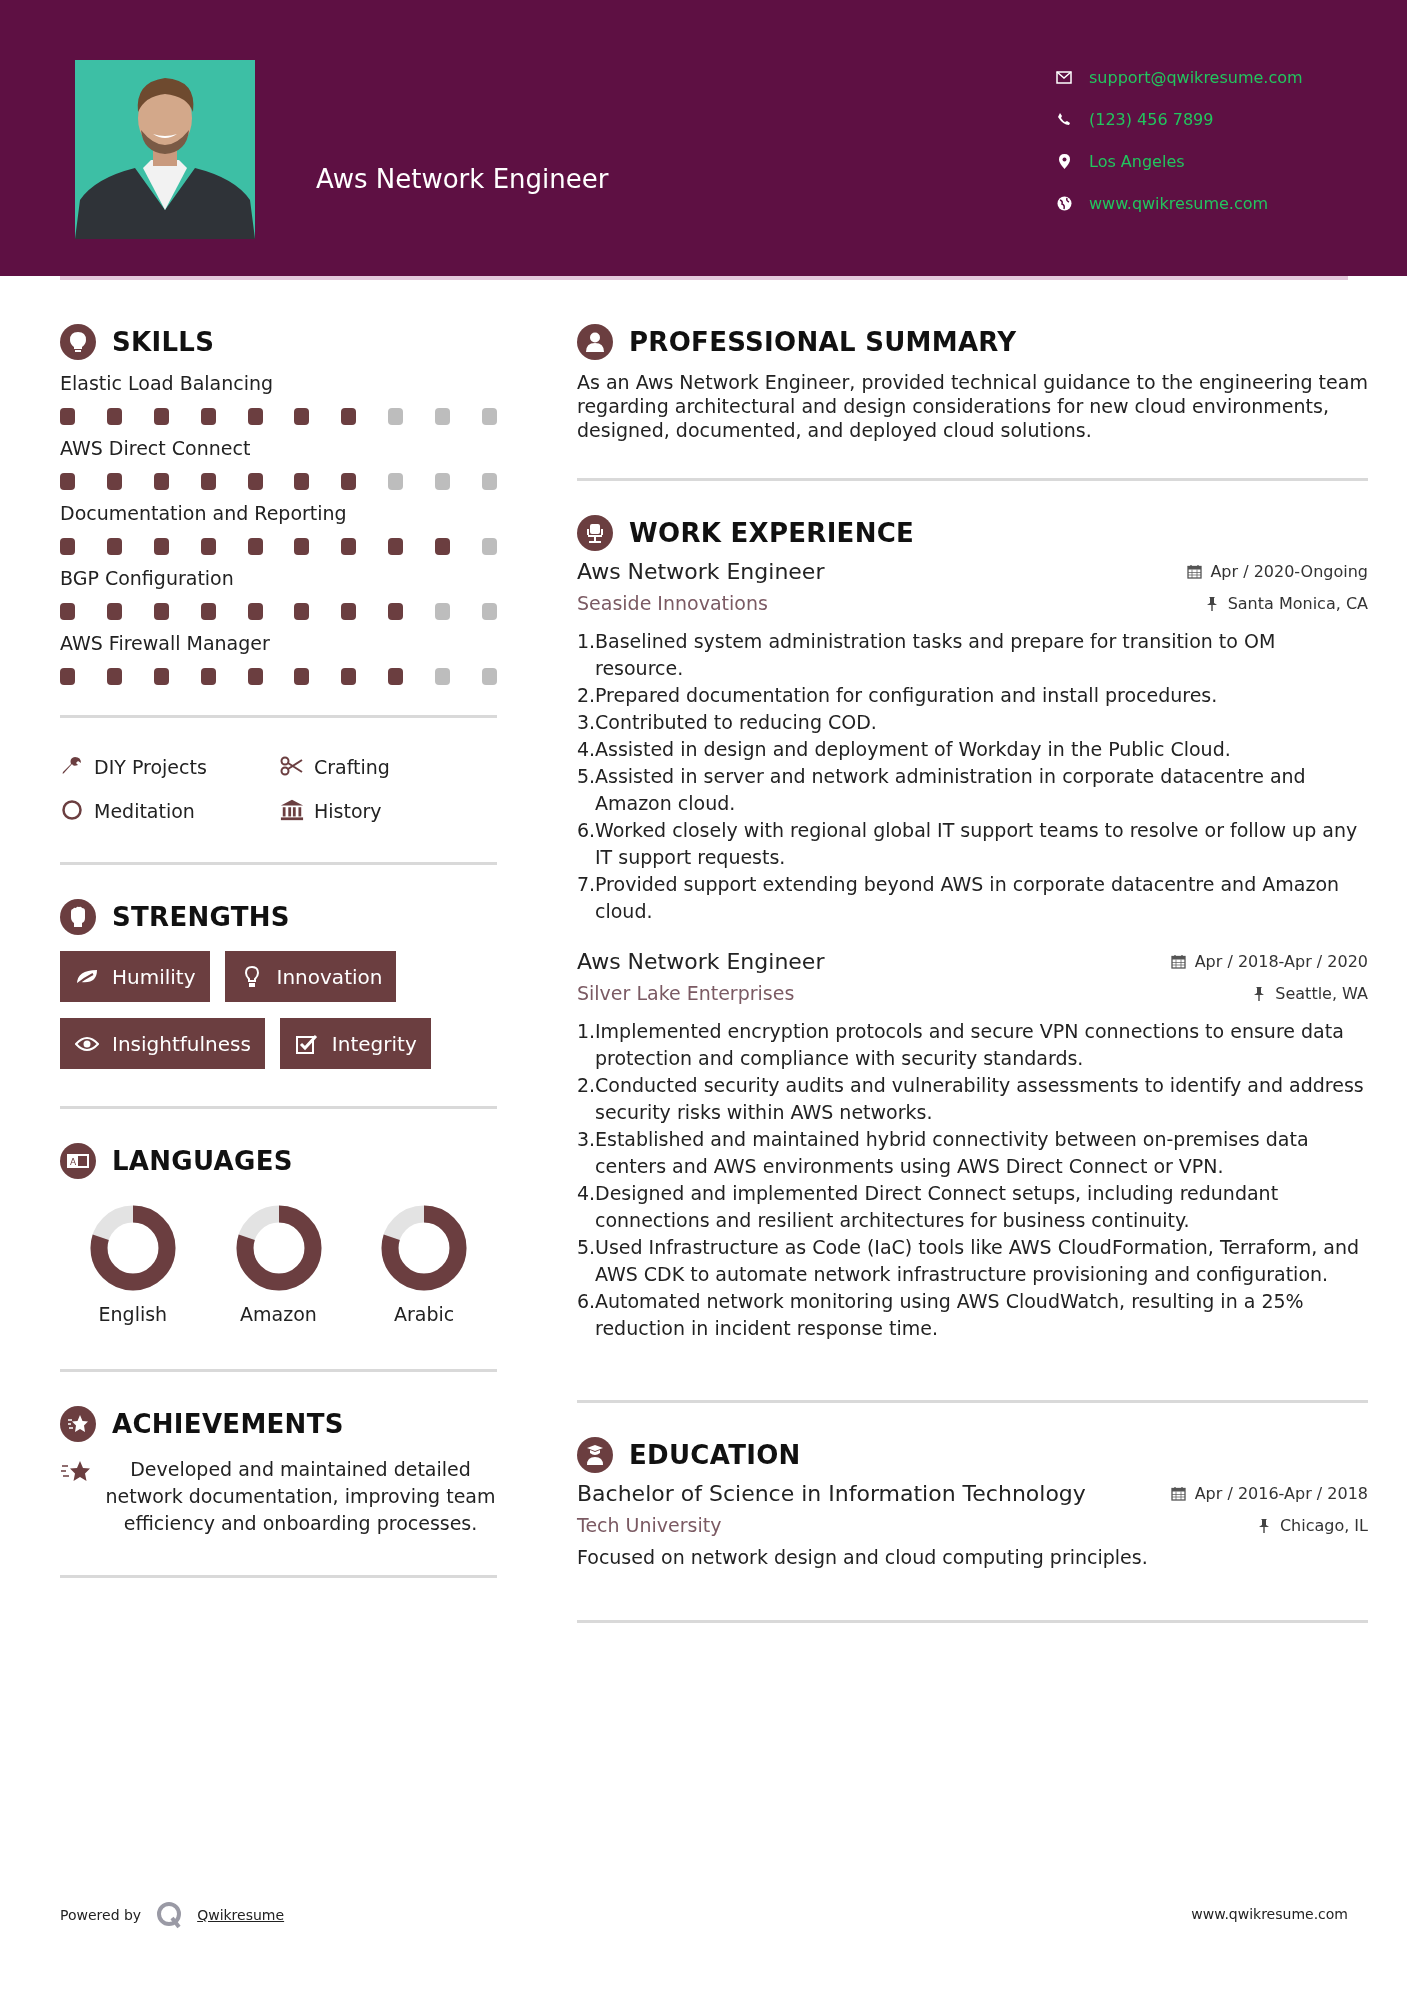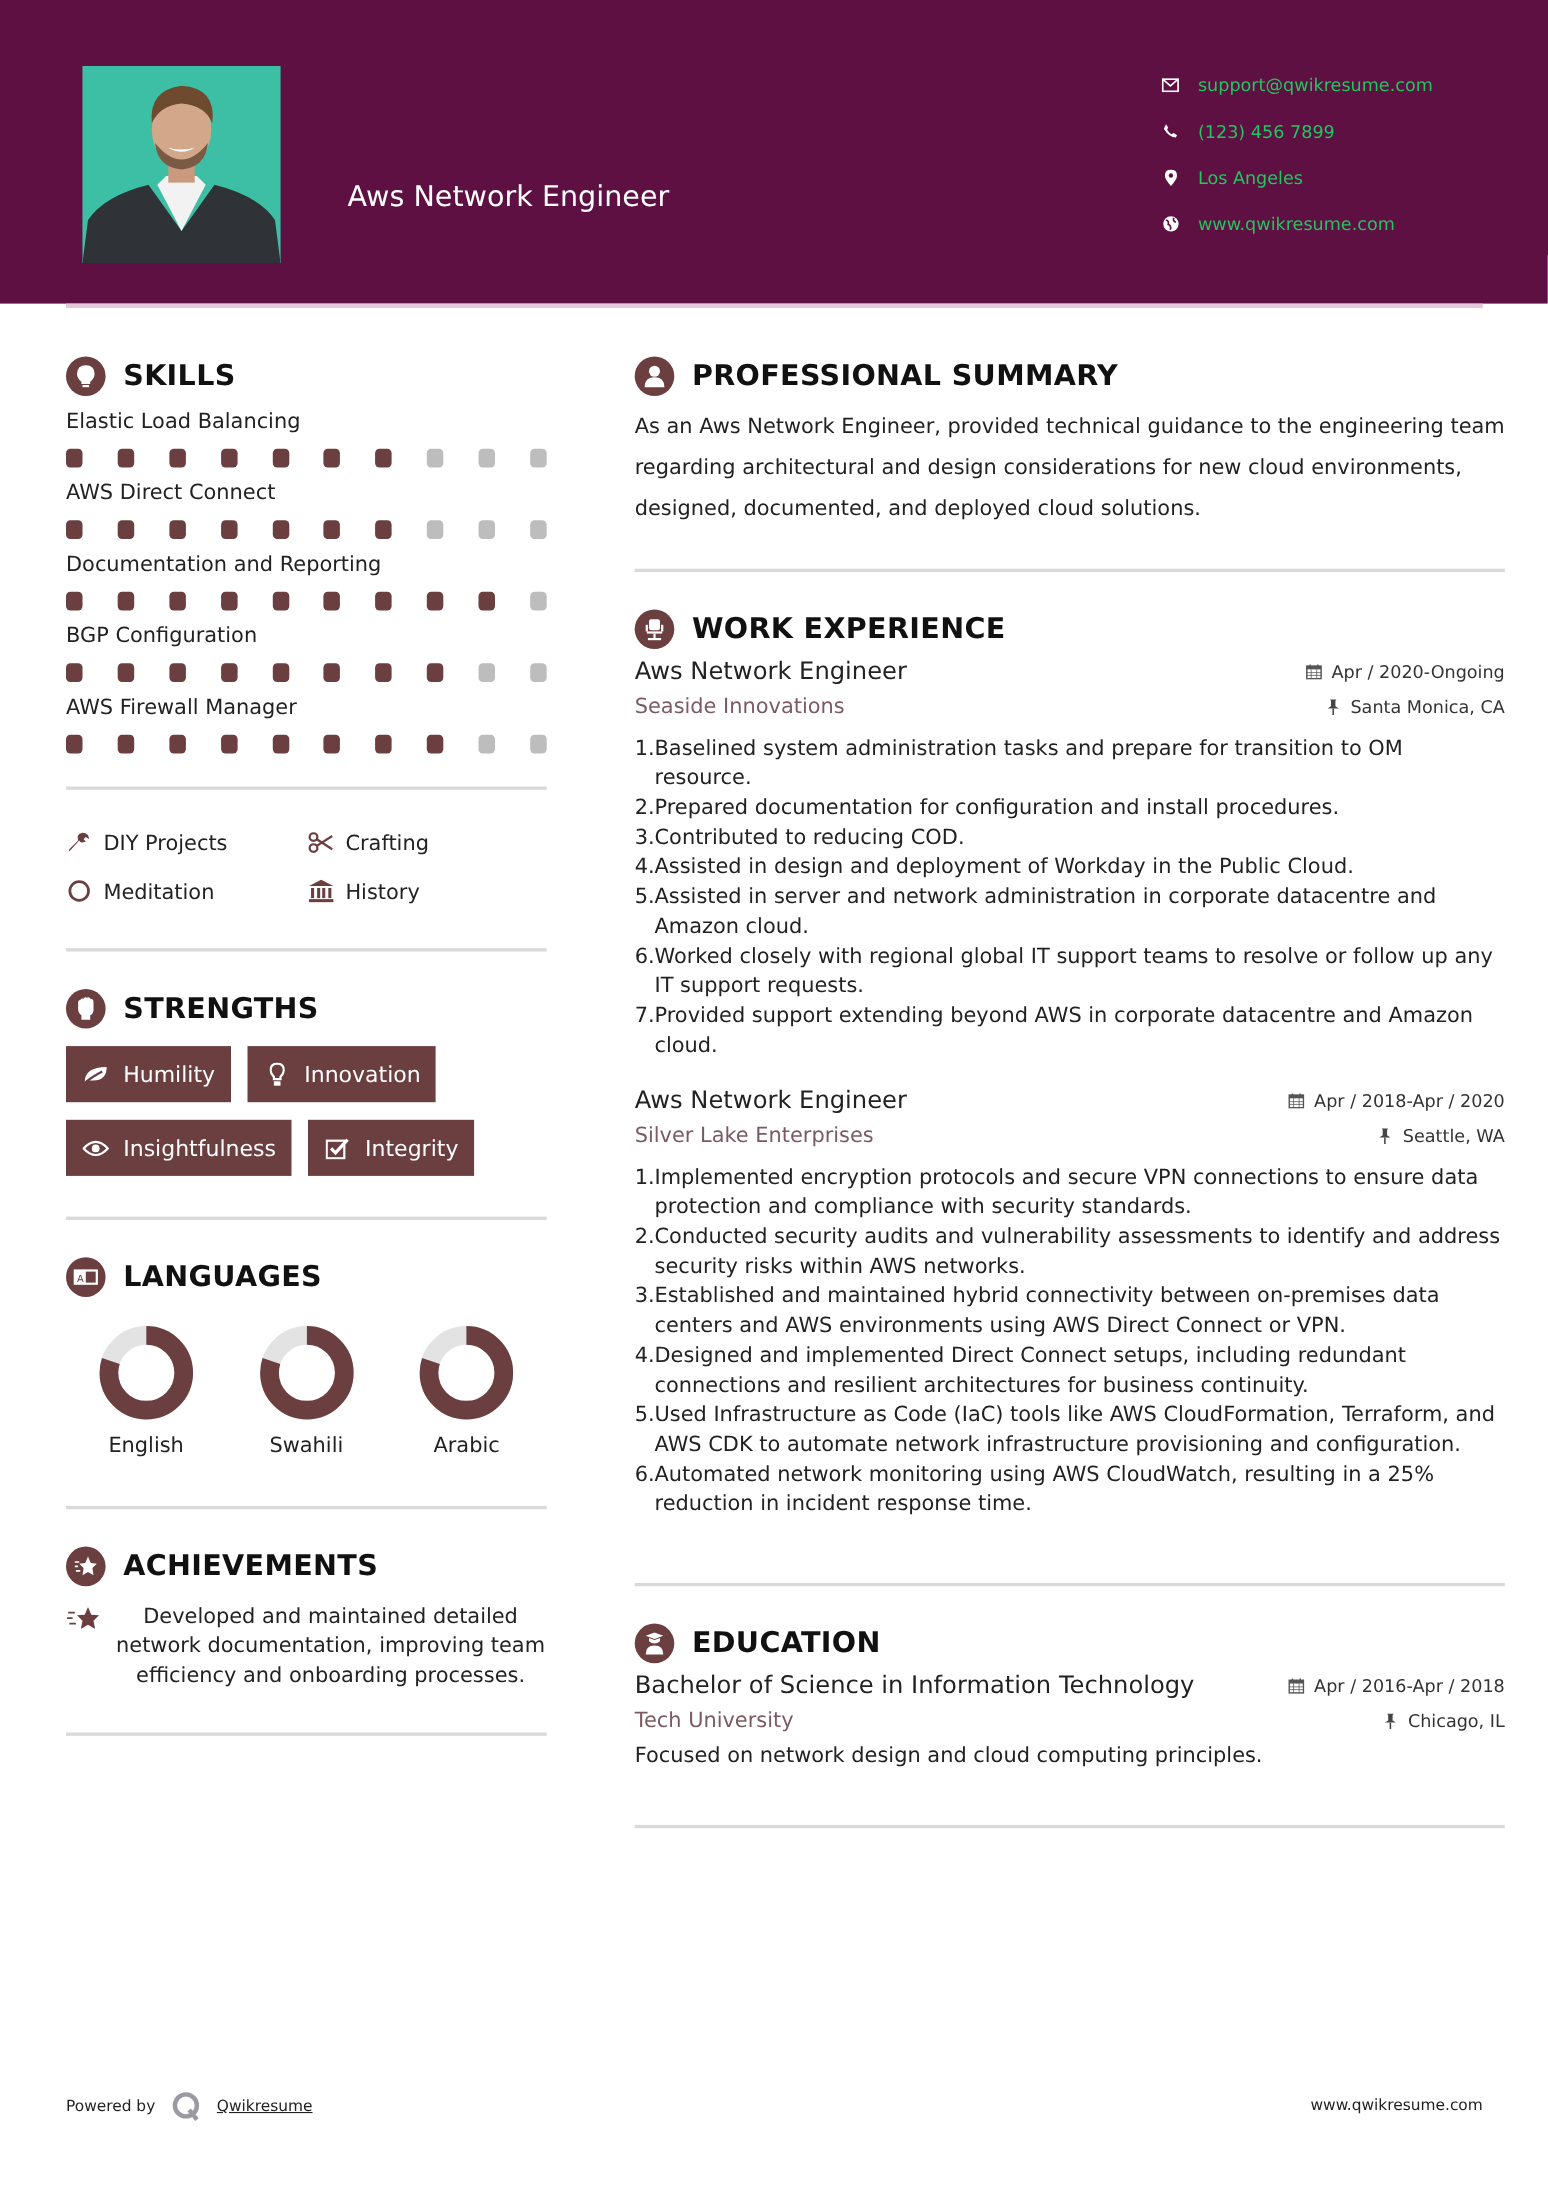--- a/index.html
+++ b/index.html
@@ -48,21 +48,21 @@
   .langs { display: flex; margin-top: 22px; }
   .lang { width: 146px; display: flex; flex-direction: column; align-items: center; }
   .lang .txt { font-size: 19px; color: #222; margin-top: 12px; }
 
   
   .ach { display: flex; margin-top: 10px; text-align: center; }
   .ach .ic { width: 32px; height: 28px; margin-right: 12px; flex-shrink: 0; margin-top: 2px; }
   .ach .txt { font-size: 19px; line-height: 27px; color: #222; }
 
   
-  .summary { font-size: 19px; line-height: 37px; color: #222; margin-top: 6px; }
+  .summary { font-size: 19px; line-height: 24px; color: #222; margin-top: 6px; }
   .job-row { display: flex; justify-content: space-between; align-items: center; }
   .job-title-r { font-size: 22px; color: #222; }
   .job-meta { display: flex; align-items: center; font-size: 16px; color: #333; }
   .job-meta .ic { width: 16px; height: 16px; display: flex; align-items: center; justify-content: center; margin-right: 8px; }
   .company { font-size: 19px; color: #7b5a63; }
   .bullets { margin-top: 14px; }
   .bullet { display: flex; font-size: 19px; line-height: 27px; color: #222; }
   .bullet .num { width: 18px; flex-shrink: 0; }
   .edu-desc { font-size: 19px; color: #222; margin-top: 10px; }
 
@@ -328,21 +328,21 @@
           <circle cx="43" cy="43" r="34" fill="none" stroke="#e3e3e3" stroke-width="17"></circle>
           <circle class="donut-fill" cx="43" cy="43" r="34" fill="none" stroke="#6b3e40" stroke-width="17" transform="rotate(-90 43 43)" stroke-dasharray="170.90264035528475 213.62830044410595"></circle>
         </svg>
         <span class="txt">English</span>
       </div>
       <div class="lang">
         <svg class="donut" width="86" height="86" viewBox="0 0 86 86">
           <circle cx="43" cy="43" r="34" fill="none" stroke="#e3e3e3" stroke-width="17"></circle>
           <circle class="donut-fill" cx="43" cy="43" r="34" fill="none" stroke="#6b3e40" stroke-width="17" transform="rotate(-90 43 43)" stroke-dasharray="170.90264035528475 213.62830044410595"></circle>
         </svg>
-        <span class="txt">Swahili</span>
+        <span class="txt">Amazon</span>
       </div>
       <div class="lang">
         <svg class="donut" width="86" height="86" viewBox="0 0 86 86">
           <circle cx="43" cy="43" r="34" fill="none" stroke="#e3e3e3" stroke-width="17"></circle>
           <circle class="donut-fill" cx="43" cy="43" r="34" fill="none" stroke="#6b3e40" stroke-width="17" transform="rotate(-90 43 43)" stroke-dasharray="170.90264035528475 213.62830044410595"></circle>
         </svg>
         <span class="txt">Arabic</span>
       </div>
     </div>
   </section>

